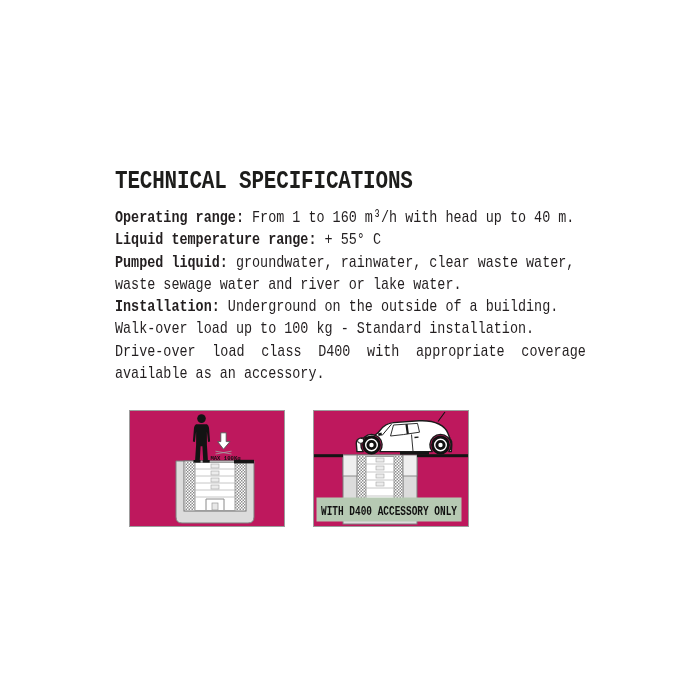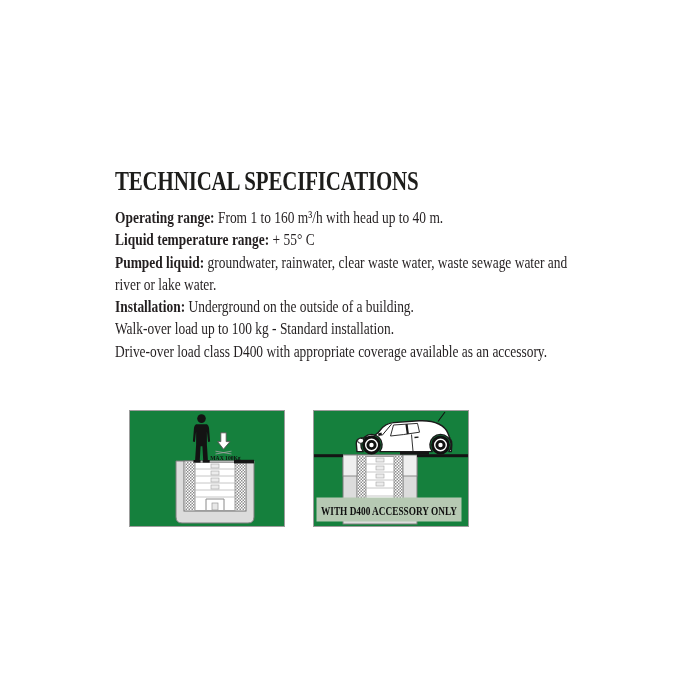--- a/index.html
+++ b/index.html
@@ -1,36 +1,36 @@
 <!DOCTYPE html>
 <html><head>
 <meta charset="utf-8">
 <style>
   html,body{margin:0;padding:0;background:#fff;}
   .page{
     position:relative;width:700px;height:700px;background:#ffffff;
-    font-family:Liberation Serif, serif;overflow:hidden;
+    font-family:Liberation Mono, monospace;overflow:hidden;
   }
   .text-block{
     position:absolute;left:115px;top:166px;width:596px;
     transform:scaleX(0.79);transform-origin:0 0;
     color:#231f20;
   }
   .text-block h1{
     font-size:26.5px;line-height:31px;margin:0 0 10px 0;
     font-weight:bold;letter-spacing:-0.2px;color:#1d1d1b;
   }
   .spec{margin:0;font-size:17px;line-height:22.3px;}
   .spec b{font-weight:bold;}
   .spec.justify{text-align:justify;}
   .figures{
     position:absolute;left:113px;top:410px;display:flex;gap:12px;
   }
   .fig-box{
-    width:154px;height:115px;border:1px solid #9c9c9c;background:#15803d;
+    width:154px;height:115px;border:1px solid #9c9c9c;background:#be185d;
     position:relative;overflow:hidden;margin-left:16px;
   }
   .fig-box svg{display:block;}
 </style>
 </head>
 <body>
 
 <div class="page">
 
   <div class="text-block">

